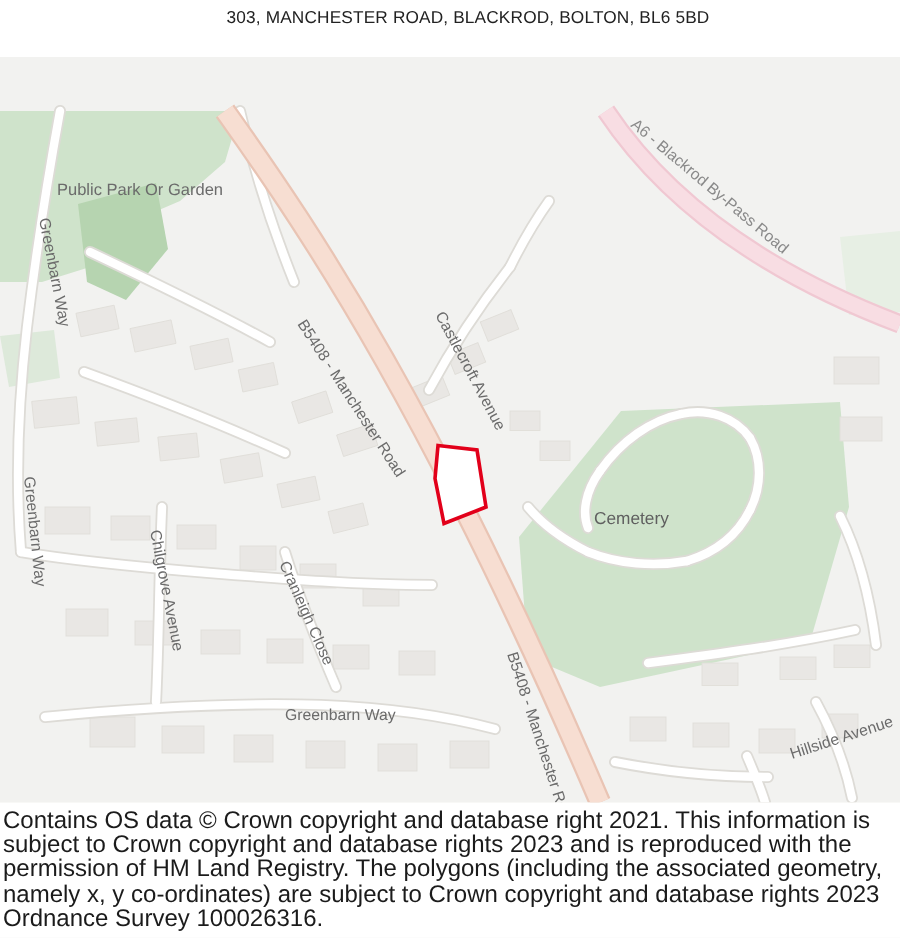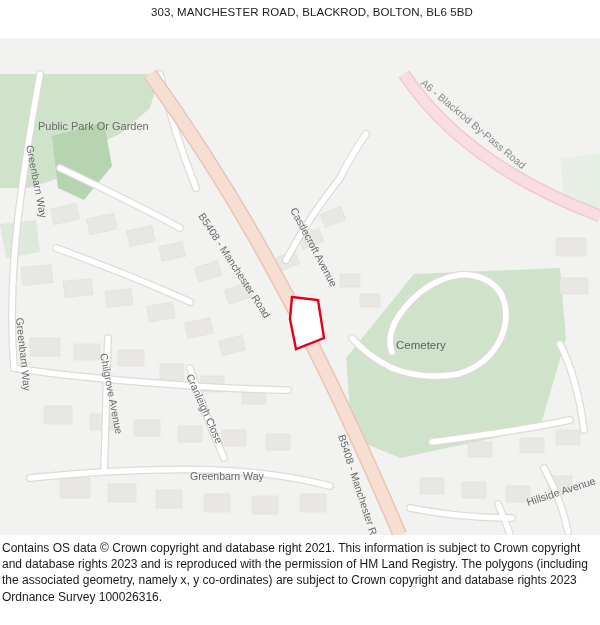--- a/index.html
+++ b/index.html
@@ -56,21 +56,21 @@
   }
   
   .footer {
     position: absolute;
     top: 537px;
     left: 0;
     width: 600px;
     height: 88px;
     padding: 3px 4px 0 2px;
     box-sizing: border-box;
-    font-size: 12px;
+    font-size: 16px;
     line-height: 16.2px;
     color: #1b1b1b;
   }
 </style>
 </head>
 <body>
 
 <div class="page">
 
   <div class="header">

